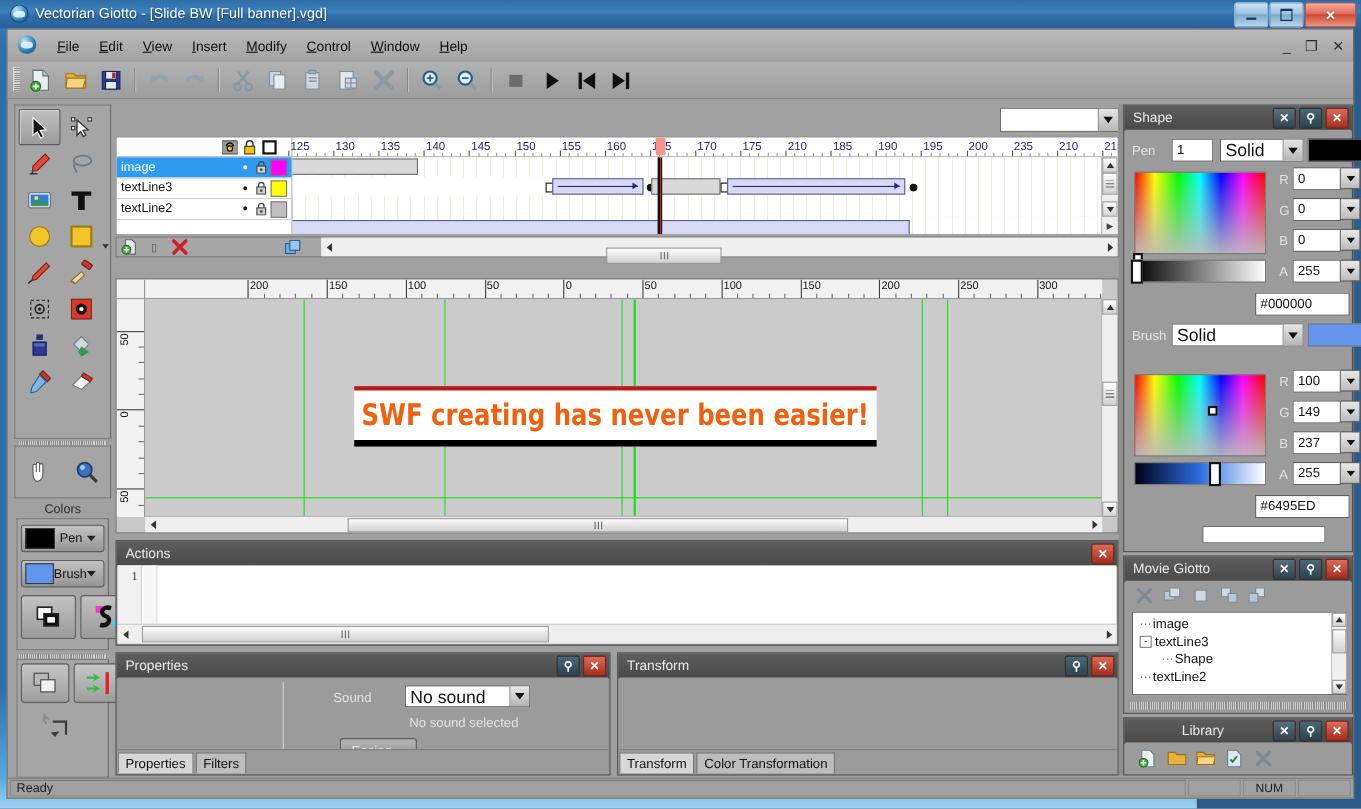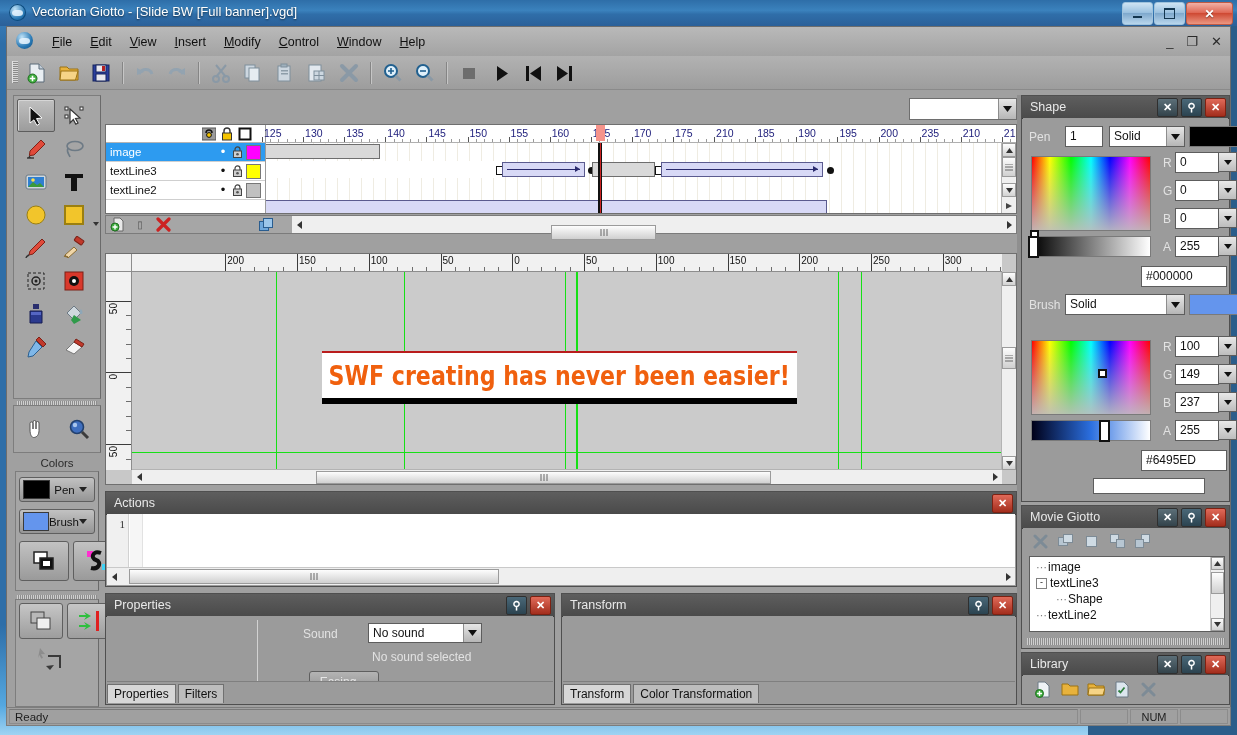--- a/index.html
+++ b/index.html
@@ -157,21 +157,21 @@
   .crul-corner{position:absolute;left:0;top:0;width:26px;height:18px;background:#f1f1f1;border-right:1px solid #8d8d8d;border-bottom:1px solid #8d8d8d;box-sizing:border-box;}
   .crul-h .lbl{position:absolute;top:1px;font-size:10px;color:#111;}
   .crul-h .mj{position:absolute;top:0;width:1px;height:17px;background:#3c3c3c;}
   .crul-h .mn{position:absolute;bottom:0;width:1px;height:4px;background:#6d6d6d;}
   .crul-v .lbl{position:absolute;left:2px;font-size:10px;color:#111;writing-mode:vertical-rl;transform:rotate(180deg);}
   .crul-v .mj{position:absolute;left:0;width:25px;height:1px;background:#3c3c3c;}
   .crul-v .mn{position:absolute;right:0;width:5px;height:1px;background:#6d6d6d;}
   .stage{position:absolute;left:26px;top:18px;right:14px;bottom:14px;background:#cbcbcb;overflow:hidden;}
   .guide-v{position:absolute;top:0;bottom:0;width:1px;background:#16e016;}
   .guide-h{position:absolute;left:0;right:0;height:1px;background:#16e016;}
-  .banner{position:absolute;background:#fff;border-top:2px solid #b91c1c;border-bottom:6px solid #000;
+  .banner{position:absolute;background:#fff;border-top:4px solid #b91c1c;border-bottom:6px solid #000;
     display:flex;align-items:center;justify-content:center;}
   .banner .btext{
     font-family:"DejaVu Sans",sans-serif;font-weight:bold;font-size:27px;color:#F0600E;
     transform:scaleX(.82);white-space:nowrap;letter-spacing:0px;
   }
   .cv-vscroll{position:absolute;right:0;top:18px;width:14px;bottom:14px;background:#efefef;border-left:1px solid #b3b3b3;}
   .cv-hscroll{position:absolute;left:26px;right:14px;bottom:0;height:14px;background:#efefef;border-top:1px solid #b3b3b3;display:flex;align-items:center;}
 
   
   .panel{position:absolute;border:1px solid #4f4f4f;box-sizing:border-box;background:#9b9b9b;}
@@ -194,32 +194,32 @@
 
   
   .properties{left:98px;top:566px;width:450px;height:112px;}
   .transform{left:554px;top:566px;width:456px;height:112px;}
   .pbody{position:absolute;left:1px;top:22px;right:1px;bottom:22px;background:#9b9b9b;}
   .grpbox{position:absolute;border:1px solid #8a8a8a;border-radius:5px;}
   .grpbox .lg{position:absolute;width:100%;text-align:center;top:7px;color:#dcdcdc;font-size:12px;}
   .vsep{position:absolute;width:1px;background:#d2d2d2;}
   .lbl-d{color:#e2e2e2;font-size:12px;position:absolute;}
   .combo{position:absolute;border:1px solid #5d5d5d;background:#fff;display:flex;height:20px;box-sizing:border-box;}
-  .combo .v{flex:1;padding:2px 4px;font-size:12px;color:#111;}
+  .combo .v{flex:1;padding:2px 4px;font-size:16px;color:#111;}
   .btn3d{position:absolute;border:1px solid #5f5f5f;border-radius:3px;background:linear-gradient(180deg,#b4b4b4,#909090);
     color:#e6e6e6;font-size:12px;display:flex;align-items:center;justify-content:center;}
   .tabsrow{position:absolute;left:1px;bottom:1px;right:1px;height:21px;background:#9b9b9b;border-top:1px solid #7f7f7f;display:flex;align-items:flex-end;}
   .ptab{height:18px;padding:0 6px;font-size:12px;color:#111;display:flex;align-items:center;
     border:1px solid #707070;border-bottom:none;background:#bdbdbd;margin-right:2px;}
   .ptab.on{background:#d7d7d7;}
 
   
   .shape{left:1014px;top:68px;width:209px;height:407px;}
   .moviebrowser{left:1014px;top:478px;width:209px;height:144px;}
-  .library{left:1014px;top:625px;width:209px;height:53px;}
+  .library{left:1014px;top:625px;width:209px;height:53px;text-align:center;}
   .sbody{position:absolute;left:1px;top:22px;right:1px;bottom:1px;background:#9b9b9b;}
   .fld{position:absolute;border:1px solid #5d5d5d;background:#fff;box-sizing:border-box;font-size:12px;color:#111;padding:2px 4px;}
   .spinner{position:absolute;width:18px;height:20px;border:1px solid #5d5d5d;border-left:none;
     background:linear-gradient(180deg,#e8e8e8,#bdbdbd);display:flex;align-items:center;justify-content:center;box-sizing:border-box;}
   .sv{position:absolute;border:1px solid #7a7a7a;box-sizing:border-box;}
   .hue-wheel{background:
       linear-gradient(180deg,rgba(255,255,255,0) 0%,rgba(190,190,190,.92) 100%),
       linear-gradient(90deg,#ff0000,#ffff00 15%,#00ff00 33%,#00ffff 50%,#0000ff 66%,#ff00ff 83%,#ff0000);}
   .blue-wheel{background:
       linear-gradient(180deg,rgba(255,255,255,0) 0%,rgba(190,190,190,.92) 100%),

